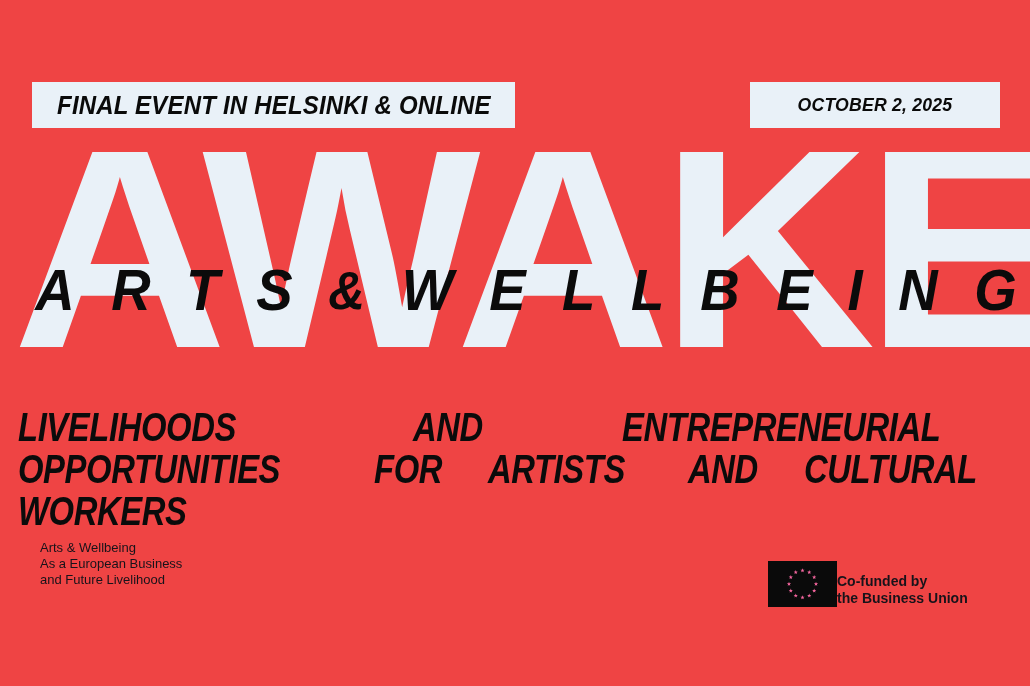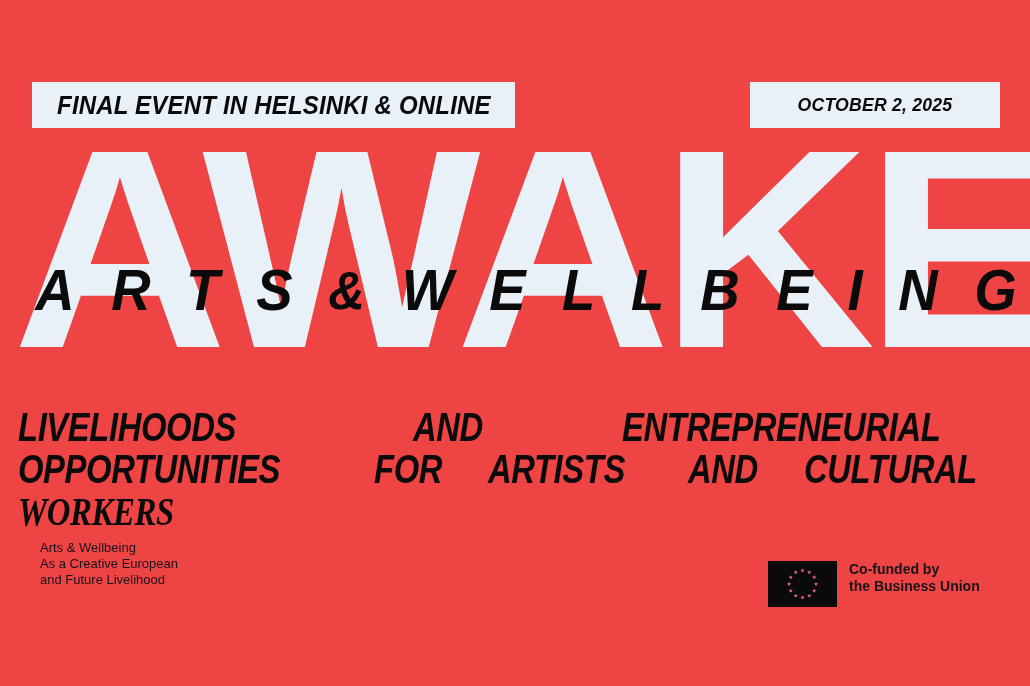--- a/index.html
+++ b/index.html
@@ -121,42 +121,40 @@
     white-space: nowrap;
     letter-spacing: -0.5px;
   }
   #subtitle .sline .w {
     transform: scaleX(0.80);
     transform-origin: left center;
     display: inline-block;
   }
   #subtitle .sline.last {
     justify-content: flex-start;
-    font-family: Liberation Serif, serif;
   }
 
   
   #credit {
     position: absolute;
     left: 40px;
     top: 540px;
     font-size: 13px;
     line-height: 16px;
     color: #17131a;
     font-weight: normal;
   }
 
   
   #eu-logo {
     position: absolute;
     left: 768px;
     top: 561px;
     display: flex;
-    align-items: flex-start;
-    gap: 12px;
+    align-items: flex-end;
   }
   #eu-flag {
     width: 69px;
     height: 46px;
     background: #0a0a0a;
     display: block;
   }
   #eu-text {
     font-size: 14px;
     line-height: 17px;
@@ -212,21 +210,21 @@
       <span class="w">AND</span>
       <span class="w">CULTURAL</span>
     </div>
     <div class="sline last">
       <span class="w">WORKERS</span>
     </div>
   </div>
 
   <div id="credit">
     <div>Arts &amp; Wellbeing</div>
-    <div>As a Creative European</div>
+    <div>As a European Business</div>
     <div>and Future Livelihood</div>
   </div>
 
   <div id="eu-logo">
     <svg id="eu-flag" viewBox="0 0 69 46">
       <rect x="0" y="0" width="69" height="46" fill="#0a0a0a"></rect>
       <g id="eu-stars" fill="#f4669e">
           <polygon points="34.50,7.30 35.04,8.75 36.59,8.82 35.38,9.79 35.79,11.28 34.50,10.42 33.21,11.28 33.62,9.79 32.41,8.82 33.96,8.75"></polygon>
           <polygon points="41.25,9.11 41.79,10.56 43.34,10.63 42.13,11.59 42.54,13.09 41.25,12.23 39.96,13.09 40.37,11.59 39.16,10.63 40.71,10.56"></polygon>
           <polygon points="46.19,14.05 46.73,15.50 48.28,15.57 47.07,16.54 47.48,18.03 46.19,17.17 44.90,18.03 45.31,16.54 44.10,15.57 45.65,15.50"></polygon>

